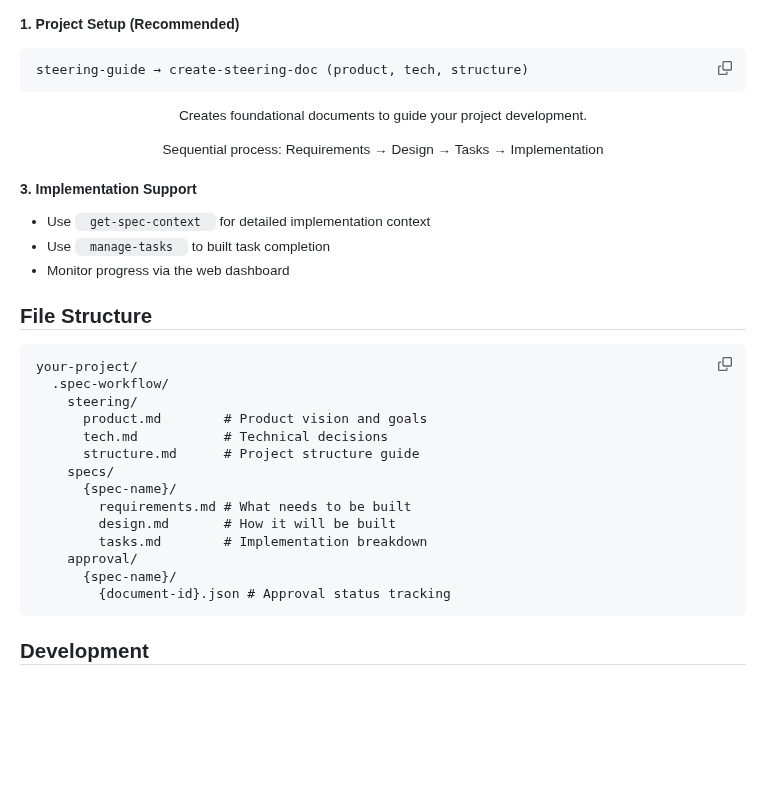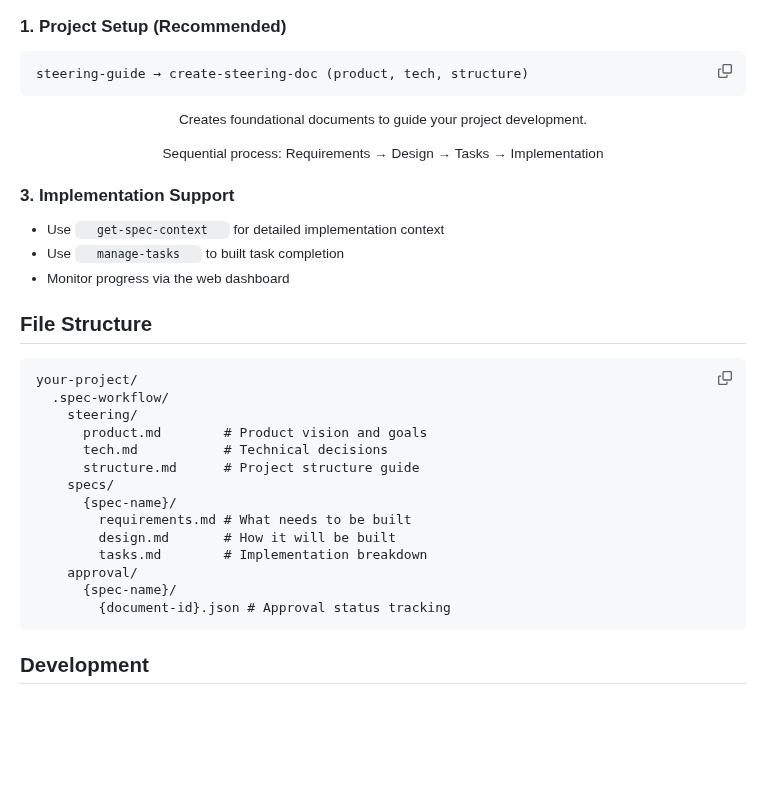--- a/index.html
+++ b/index.html
@@ -9,32 +9,31 @@
     min-height: 800px;
     background: #ffffff;
     color: #1f2328;
     font-family: "Liberation Sans", "DejaVu Sans", sans-serif;
     font-size: 13.6px;
     line-height: 1.5;
     padding: 16px 25px 10px 20px;
     overflow-x: hidden;
   }
   h3 {
-    font-size: 17px;
+    font-size: 14px;
     font-weight: 700;
     line-height: 1.25;
     margin: 20px 0 14px 0;
   }
   h3.first { margin-top: 0; }
   h2 {
     font-size: 20.5px;
     font-weight: 700;
     line-height: 1.25;
     margin: 22px 0 14px 0;
-    padding-bottom: 6px;
     border-bottom: 1px solid #d8dee4;
   }
   p { margin: 0 0 14px 0; text-align: center; }
   .code-block {
     position: relative;
     background: #f6f8fa;
     border-radius: 6px;
     margin: 0 0 14px 0;
   }
   .code-block pre {
@@ -65,21 +64,21 @@
   .copy-btn svg { display: block; fill: #59636e; }
   ul {
     margin: 0 0 14px 0;
     padding-left: 27px;
   }
   li { margin-top: 4px; }
   code.inline {
     font-family: "DejaVu Sans Mono", "Liberation Mono", monospace;
     font-size: 11.5px;
     background: rgba(129,139,152,0.15);
-    padding: 2px 22px;
+    padding: 2px 15px;
     border-radius: 6px;
     white-space: nowrap;
   }
   .spacer-bottom { height: 2px; }
 </style>
 </head>
 <body>
 
 <main>
 

